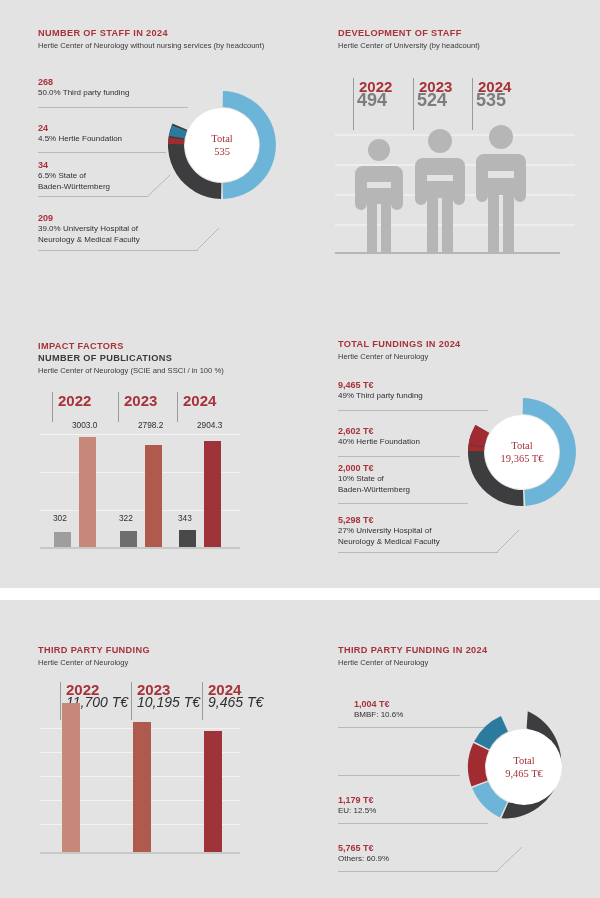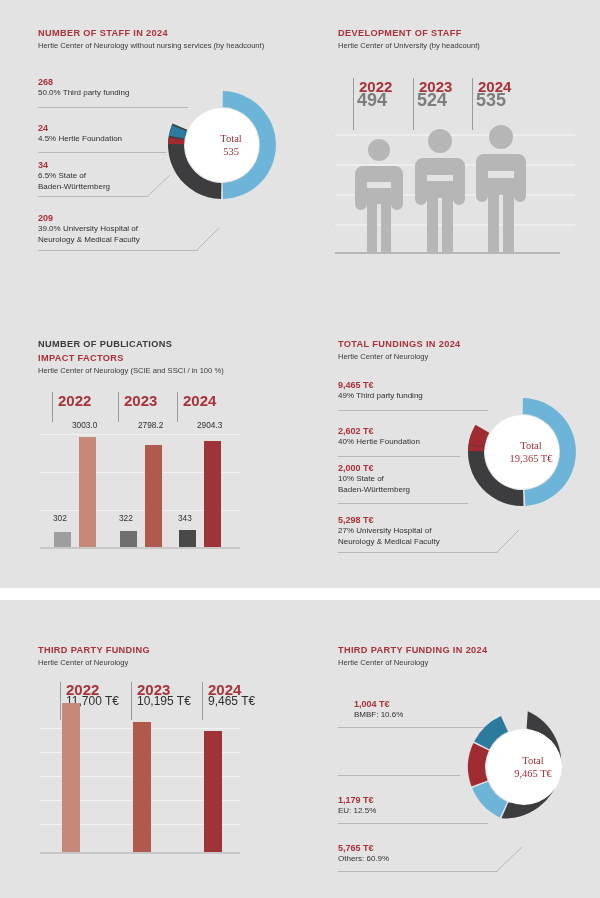--- a/index.html
+++ b/index.html
@@ -89,21 +89,20 @@
   
   .donut-wrap { position: absolute; }
   .donut-center {
     position: absolute;
     left: 50%;
     top: 50%;
     transform: translate(-50%, -50%);
     text-align: center;
     color: #a8323a;
     pointer-events: none;
-    margin-left: 9px;
   }
   .donut-center .t1 { font-size: 10.5px; font-family: "Liberation Serif", serif; line-height: 13px; }
   .donut-center .t2 { font-size: 10.5px; font-family: "Liberation Serif", serif; line-height: 13px; }
 
   
   .chart { position: absolute; }
   .gridline {
     position: absolute;
     height: 1px;
     background: #f2f2f2;
@@ -130,22 +129,23 @@
   .yr-label {
     position: absolute;
     color: #a8323a;
     font-size: 15px;
     font-weight: bold;
     white-space: nowrap;
   }
   .yr-sub {
     position: absolute;
     color: #2f2f31;
-    font-size: 12px;
-    white-space: nowrap;
+    font-size: 14px;
+    white-space: nowrap;
+    font-style: italic;
   }
 
   
   .person { position: absolute; }
   .p-line {
     position: absolute;
     height: 1.5px;
     background: #ededed;
   }
   .p-base {
@@ -277,22 +277,22 @@
           <rect x="25" y="54" width="26" height="17" fill="#b6b6b6"></rect>
         </svg>
       </div>
     </div>
   </div>
 
   <div class="band" id="band-2">
 
     <div class="panel panel-left">
       <div class="head" style="left:38px; top:38px;">
+        <div class="h-title" style="margin-top:2px;">IMPACT FACTORS</div>
         <div class="h-title dark">NUMBER OF PUBLICATIONS</div>
-        <div class="h-title" style="margin-top:2px;">IMPACT FACTORS</div>
         <div class="h-sub">Hertie Center of Neurology (SCIE and SSCI / in 100 %)</div>
       </div>
 
       <div class="chart" style="left:40px; top:90px; width:200px; height:160px;">
 
         <div class="gridline" style="top:44px;  width:200px;"></div>
         <div class="gridline" style="top:82px;  width:200px;"></div>
         <div class="gridline" style="top:120px; width:200px;"></div>
         <div class="axis-base" style="top:157px; width:200px;"></div>
 

